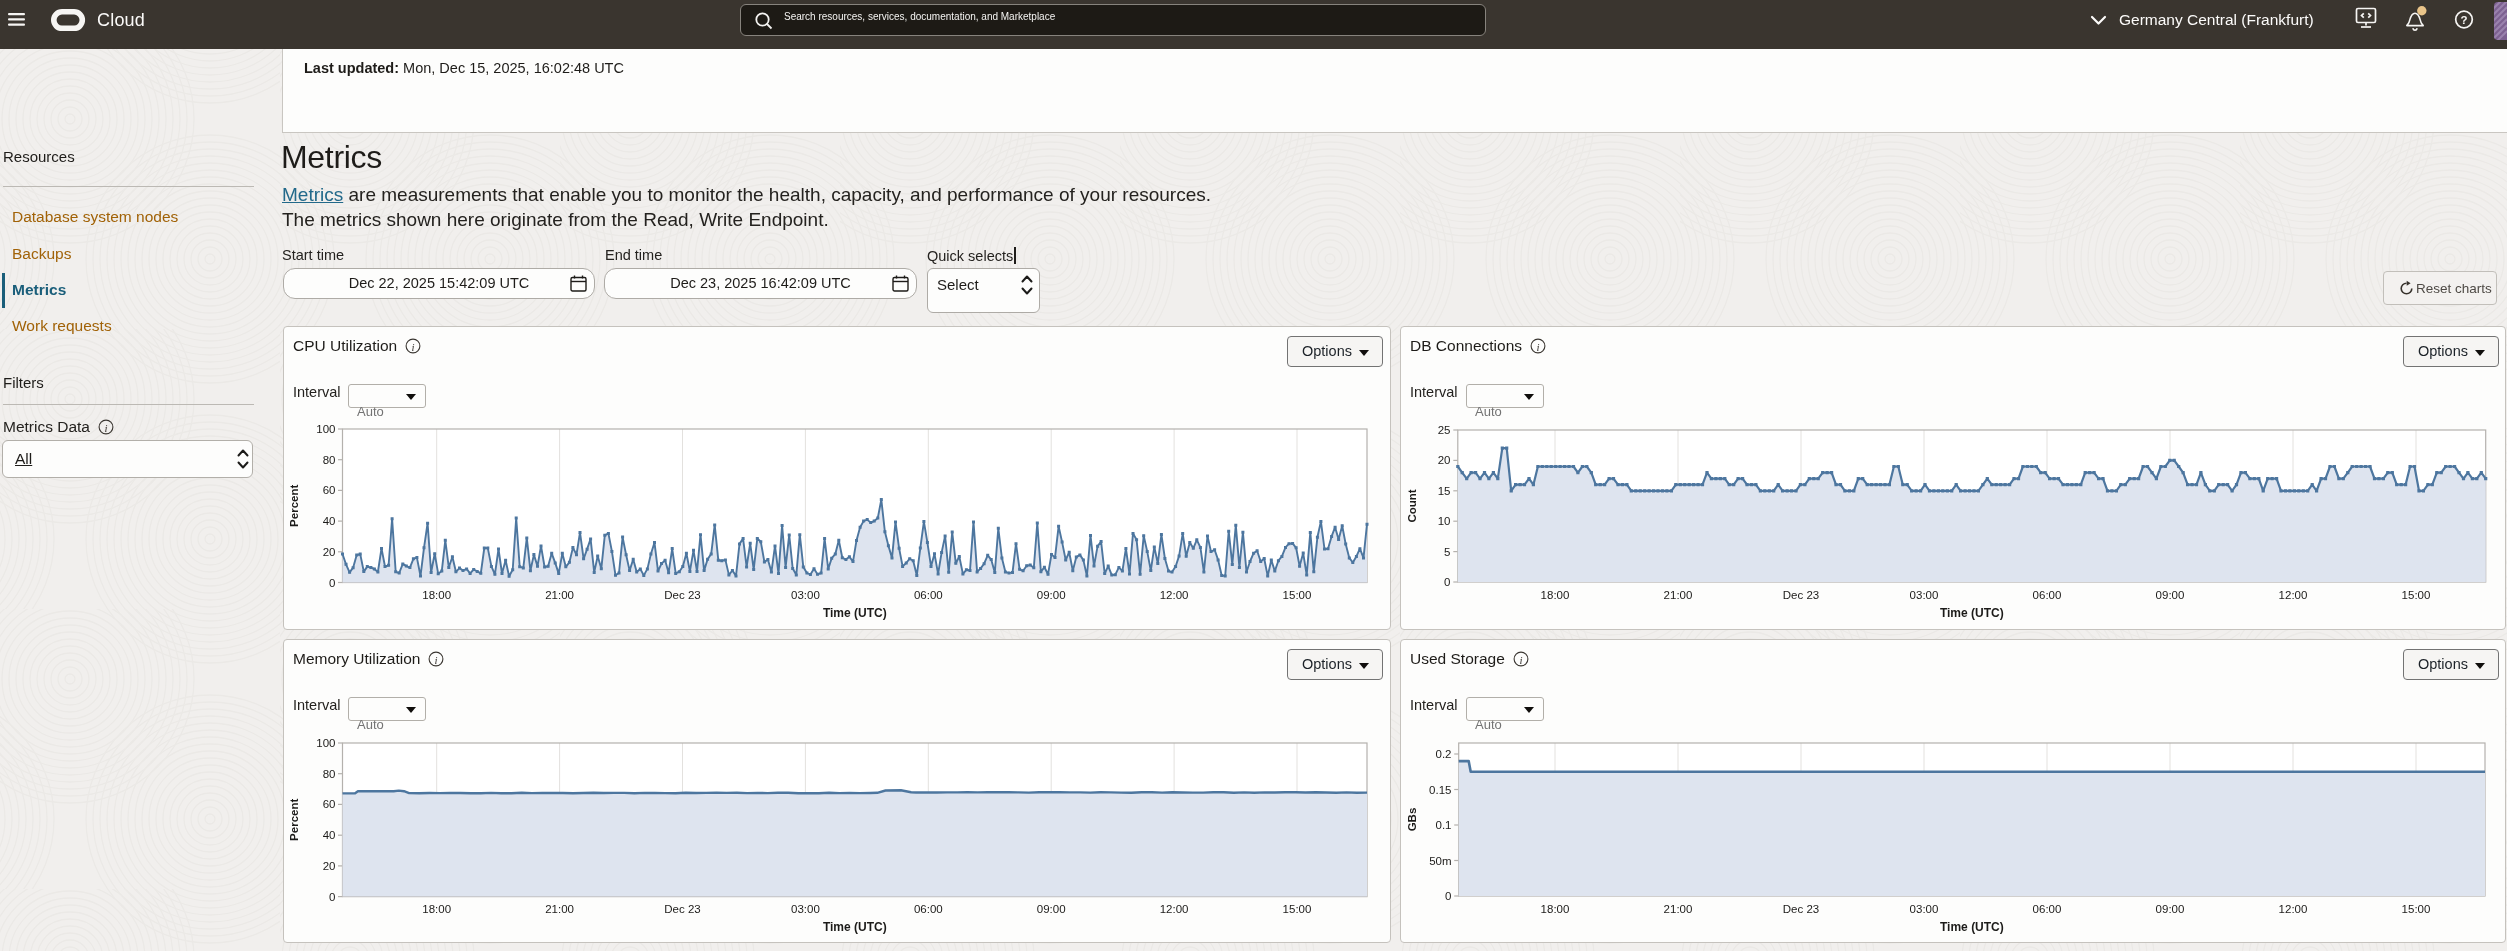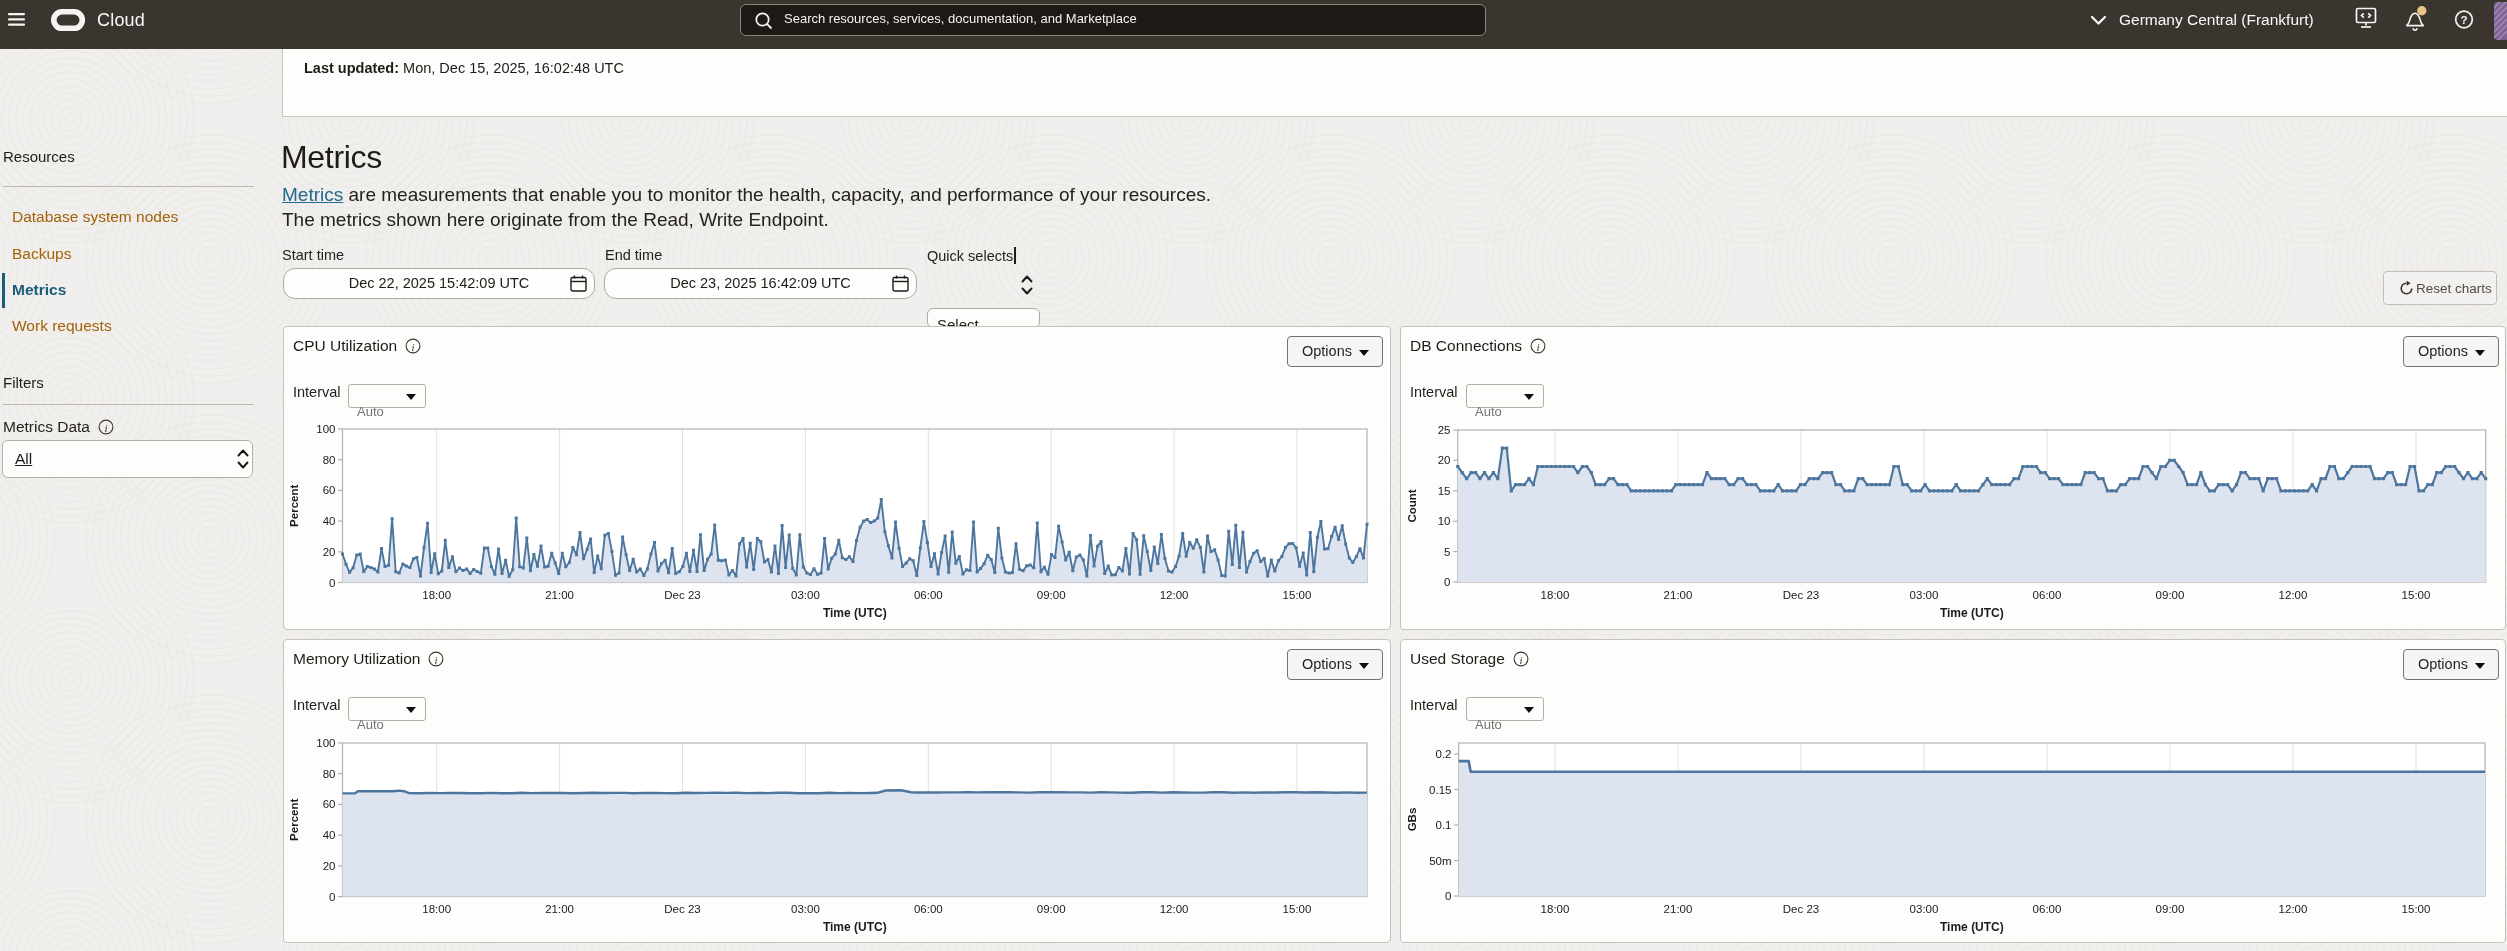--- a/index.html
+++ b/index.html
@@ -3,39 +3,39 @@
 <style>
 *{margin:0;padding:0;box-sizing:border-box;}
 html,body{width:2507px;height:951px;overflow:hidden;font-family:"Liberation Sans",sans-serif;}
 body{background:#f1efed;position:relative;}
 .abs{position:absolute;}
 
 #hdr{position:absolute;left:0;top:0;width:2507px;height:49px;background:#3a352f;}
 #hdr svg{position:absolute;left:0;top:0;}
 #cloudtxt{position:absolute;left:97px;top:10px;font-size:18px;color:#fbfaf9;letter-spacing:.2px;}
 #search{position:absolute;left:740px;top:4px;width:746px;height:32px;background:#1d1a15;border:1px solid #87837d;border-radius:6px;}
-#search span{position:absolute;left:43px;top:6px;font-size:13px;color:#f4f3f1;}
+#search span{position:absolute;left:43px;top:6px;font-size:10px;color:#f4f3f1;}
 #region{position:absolute;left:2119px;top:11px;font-size:15.5px;font-weight:normal;color:#fcfbfa;}
 
-#lastupd{position:absolute;left:282px;top:49px;width:2225px;height:68px;background:#fdfdfc;border-left:1px solid #c9c6c1;border-bottom:1px solid #c9c6c1;}
+#lastupd{position:absolute;left:282px;top:49px;width:2225px;height:84px;background:#fdfdfc;border-left:1px solid #c9c6c1;border-bottom:1px solid #c9c6c1;}
 #lastupd div{position:absolute;left:21px;top:11px;font-size:14.5px;color:#1e1c19;}
 
 .sideh{position:absolute;left:3px;font-size:15px;color:#1e1c19;}
 .sep{position:absolute;left:3px;width:251px;border-top:1px solid #bcb9b4;}
 .slink{position:absolute;left:12px;font-size:15.5px;color:#a16207;}
 #selbar{position:absolute;left:2px;top:273px;width:3px;height:35px;background:#1a5e7a;}
 .formlabel{position:absolute;font-size:14.5px;color:#24221f;}
 #mdselect{position:absolute;left:2px;top:440px;width:251px;height:38px;background:#fdfdfc;border:1px solid #b2afa9;border-radius:6px;}
 #mdselect span{position:absolute;left:12px;top:9px;font-size:15.5px;color:#1e1c19;text-decoration:underline;}
 
 #h1m{position:absolute;left:281px;top:139px;font-size:32px;color:#1e1c19;letter-spacing:-0.3px;}
 .para{position:absolute;left:282px;font-size:19px;color:#24221f;}
 .para a{color:#22698a;text-decoration:underline;}
 .dinput{position:absolute;top:268px;height:31px;background:#fdfdfc;border:1px solid #aeaba6;border-radius:12px;font-size:14.5px;color:#1e1c19;text-align:center;line-height:29px;}
-#qsel{position:absolute;left:927px;top:268px;width:113px;height:20px;background:#fdfdfc;border:1px solid #aeaba6;border-radius:6px;margin-top:40px;}
+#qsel{position:absolute;left:927px;top:268px;width:113px;height:45px;background:#fdfdfc;border:1px solid #aeaba6;border-radius:6px;}
 #qsel span{position:absolute;left:9px;top:7px;font-size:15px;color:#1e1c19;}
 #resetbtn{position:absolute;left:2383px;top:271px;width:114px;height:34px;background:#f3f1ef;border:1px solid #c2bfba;border-radius:4px;}
 #resetbtn span{position:absolute;left:32px;top:9px;font-size:13.5px;color:#4e4a45;white-space:nowrap;}
 
 .card{position:absolute;background:#fdfdfc;border:1px solid #c5c2bd;border-radius:4px;}
 .ctitle{position:absolute;left:9px;top:10px;font-size:15.5px;color:#1e1c19;}
 .optbtn{position:absolute;top:9px;width:96px;height:31px;background:#f6f5f3;border:1px solid #737373;border-radius:4px;}
 .optbtn span{position:absolute;left:14px;top:6px;font-size:14.5px;color:#1b2127;}
 .optbtn i{position:absolute;right:13px;top:13px;width:0;height:0;border-left:5.5px solid transparent;border-right:5.5px solid transparent;border-top:6.5px solid #100e0c;}
 .ilabel{position:absolute;left:9px;top:57px;font-size:14.5px;color:#24221f;}

